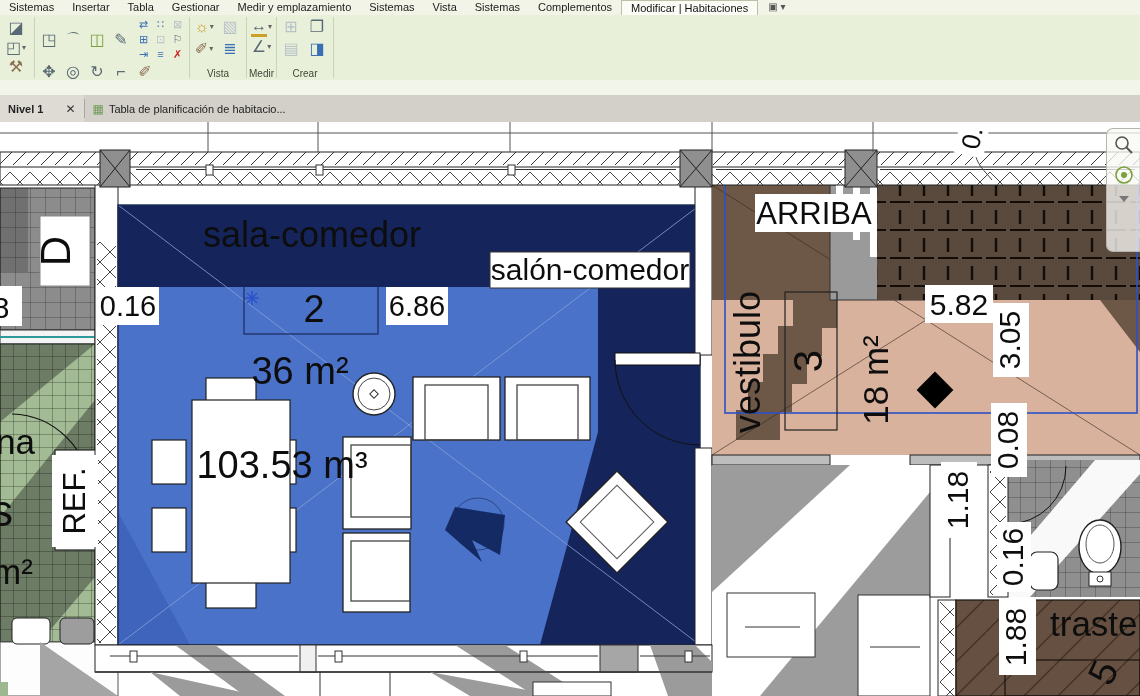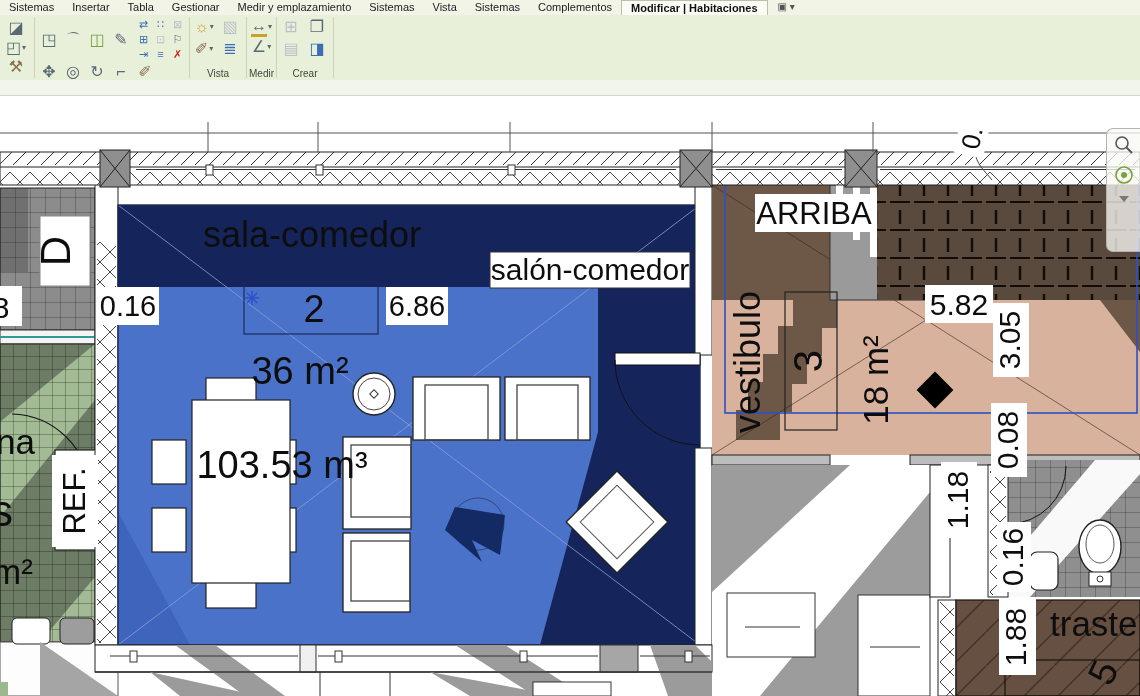--- a/index.html
+++ b/index.html
@@ -2,21 +2,21 @@
 <html><head>
 <meta charset="utf-8">
 <style>
   html,body{margin:0;padding:0;background:#777;}
   .screen{position:relative;width:1140px;height:696px;background:#fff;overflow:hidden;
           font-family:"Liberation Sans",sans-serif;-webkit-font-smoothing:antialiased;}
   
   .rtabs{position:absolute;left:0;top:0;width:1140px;height:15px;background:#f1f4e7;
          display:flex;align-items:stretch;font-size:11px;color:#222;border-bottom:1px solid #e2e8d4;}
   .rtab{padding:1px 9px 0 9px;white-space:nowrap;cursor:default;}
-  .rtab.active{background:#fbfcf6;border:1px solid #b9c1a6;border-bottom:none;font-weight:bold;color:#111;}
+  .rtab.active{background:#fbfcf6;border:1px solid #b9c1a6;border-bottom:none;font-weight:normal;color:#111;}
   .rtab-expand{margin-left:10px;color:#555;font-size:10px;padding-top:1px;}
   
   .ribbon{position:absolute;left:0;top:15px;width:1140px;height:65px;background:#e9f0da;
           display:flex;align-items:stretch;}
   .vsep{width:1px;background:#c9d3b6;margin:2px 2px;}
   .stackcol{display:flex;flex-direction:column;justify-content:space-between;padding:3px 4px;}
   .grp{display:flex;flex-direction:column;justify-content:space-between;padding-top:2px;}
   .grp-label{text-align:center;font-size:10px;color:#3c4636;padding-bottom:1px;}
   .ic{display:inline-flex;align-items:center;justify-content:center;
       width:24px;height:20px;font-size:16px;color:#5a6a74;line-height:1;}
@@ -147,20 +147,31 @@
         <span class="ic faded">▤</span>
         <span class="ic blue">◨</span>
       </div>
       <div class="grp-label">Crear</div>
     </div>
     <div class="vsep"></div>
   </div>
 
   <div class="optbar"></div>
 
+  <div class="vtabs">
+    <div class="vtab active">
+      <span>Nivel 1</span>
+      <span class="vclose">✕</span>
+    </div>
+    <div class="vtab-sep"></div>
+    <div class="vtab">
+      <span class="tblic">▦</span>
+      <span>Tabla de planificación de habitacio...</span>
+    </div>
+  </div>
 
   <div class="canvas">
   <svg width="1140" height="574" viewBox="0 0 1140 574">
     <defs>
       <pattern id="diagHatch" width="14" height="14" patternUnits="userSpaceOnUse">
         <line x1="0" y1="14" x2="14" y2="0" stroke="#333" stroke-width="1"></line>
       </pattern>
       <pattern id="xHatch" width="20" height="20" patternUnits="userSpaceOnUse">
         <line x1="0" y1="20" x2="20" y2="0" stroke="#444" stroke-width="1"></line>
         <line x1="0" y1="0" x2="20" y2="20" stroke="#444" stroke-width="1"></line>

